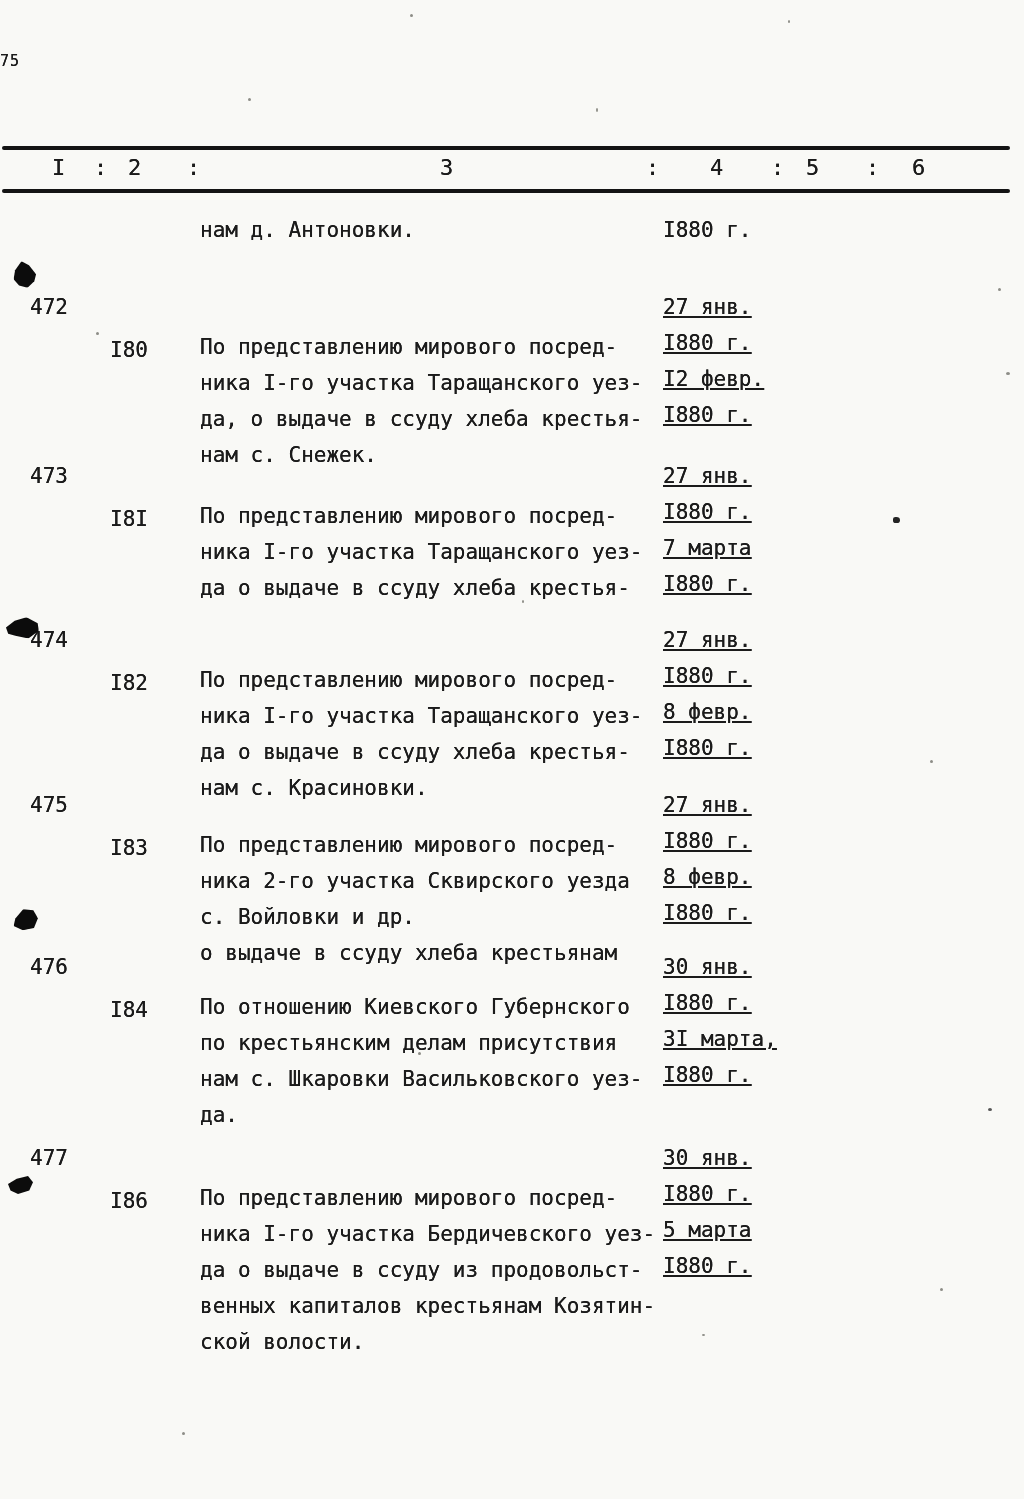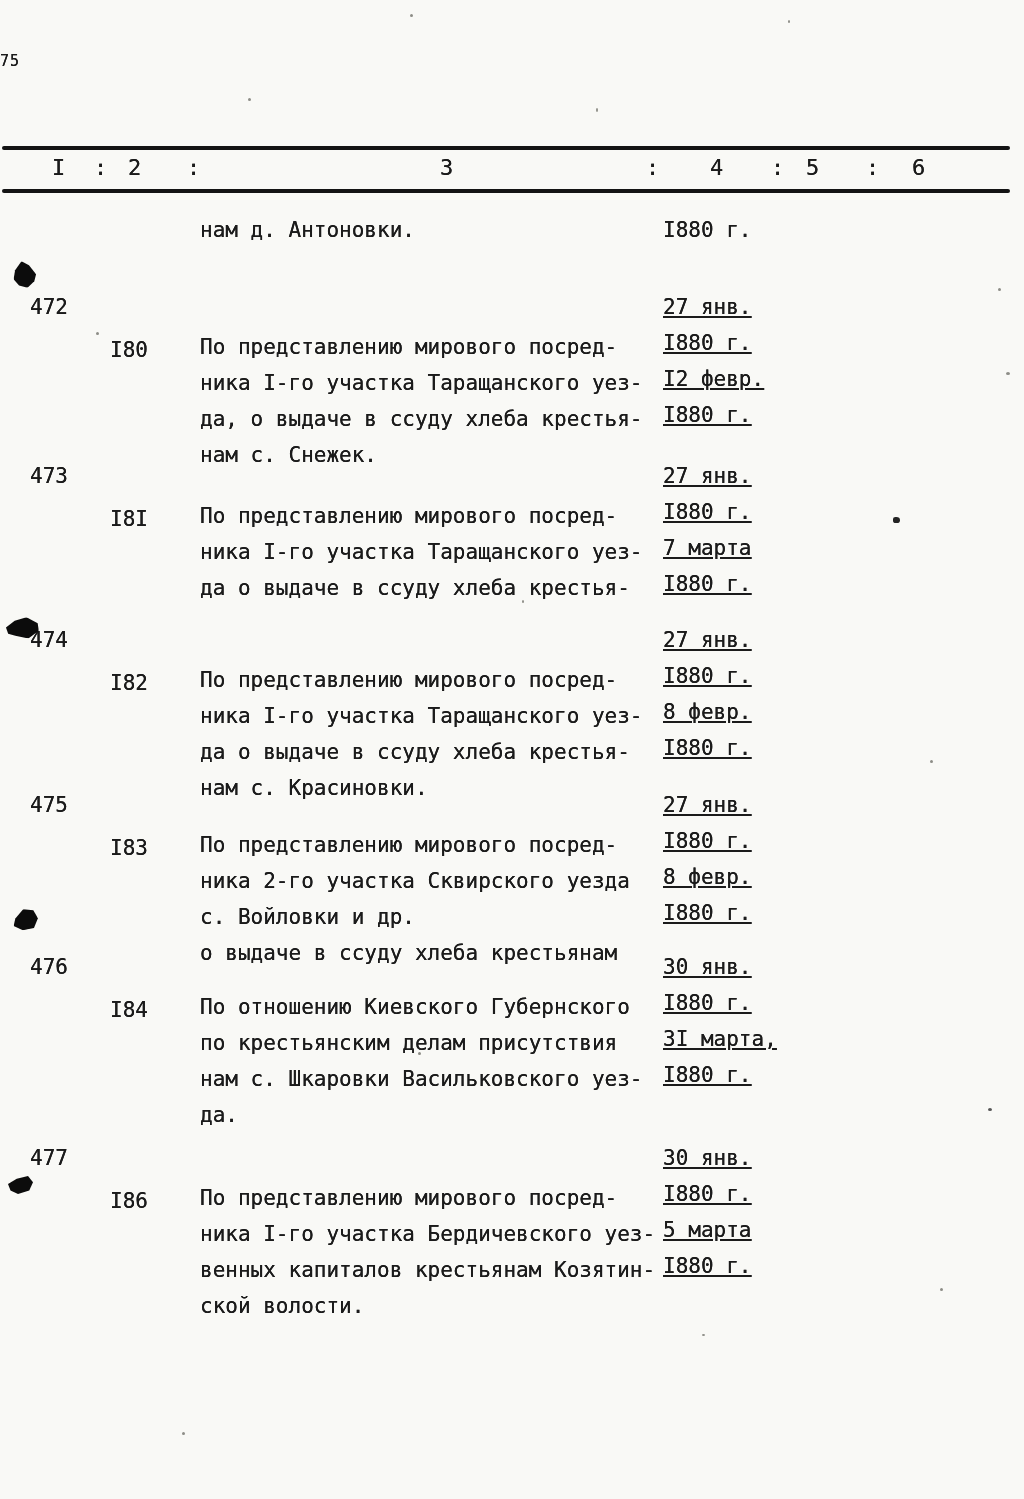--- a/index.html
+++ b/index.html
@@ -172,20 +172,21 @@
       <div class="line">I880 г.</div>
     </div>
   </div>
 
   <div class="entry ink" style="top:1140px;">
     <div class="e-num line">477</div>
     <div class="e-code line">I86</div>
     <div class="e-desc">
       <div class="line">По представлению мирового посред-</div>
       <div class="line">ника I-го участка Бердичевского уез-</div>
+      <div class="line">да о выдаче в ссуду из продовольст-</div>
       <div class="line">венных капиталов крестьянам Козятин-</div>
       <div class="line">ской волости.</div>
     </div>
     <div class="e-dates">
       <div class="line">30 янв.</div>
       <div class="line">I880 г.</div>
       <div class="line">5 марта</div>
       <div class="line">I880 г.</div>
     </div>
   </div>

